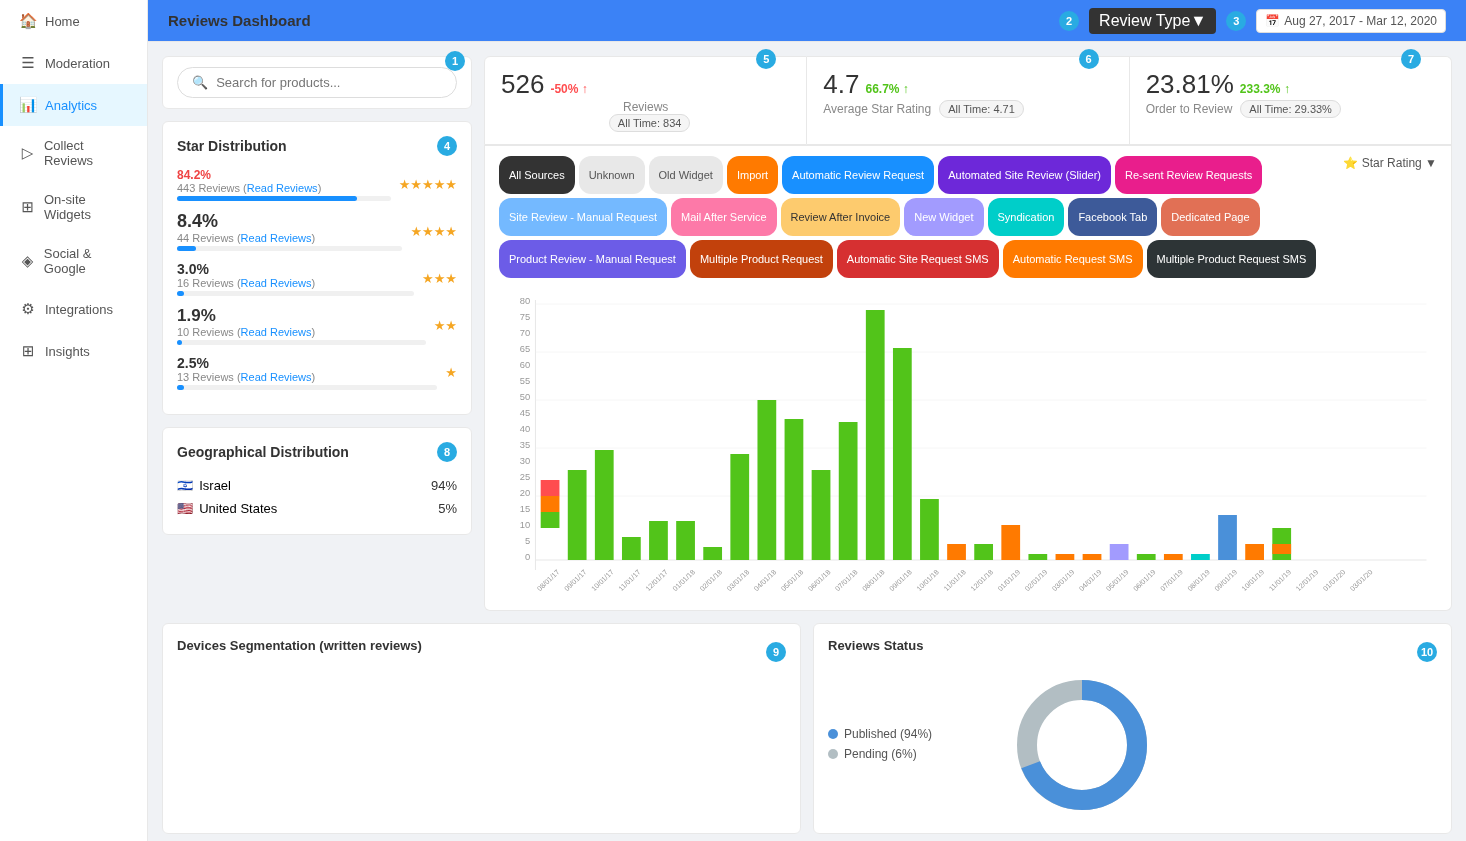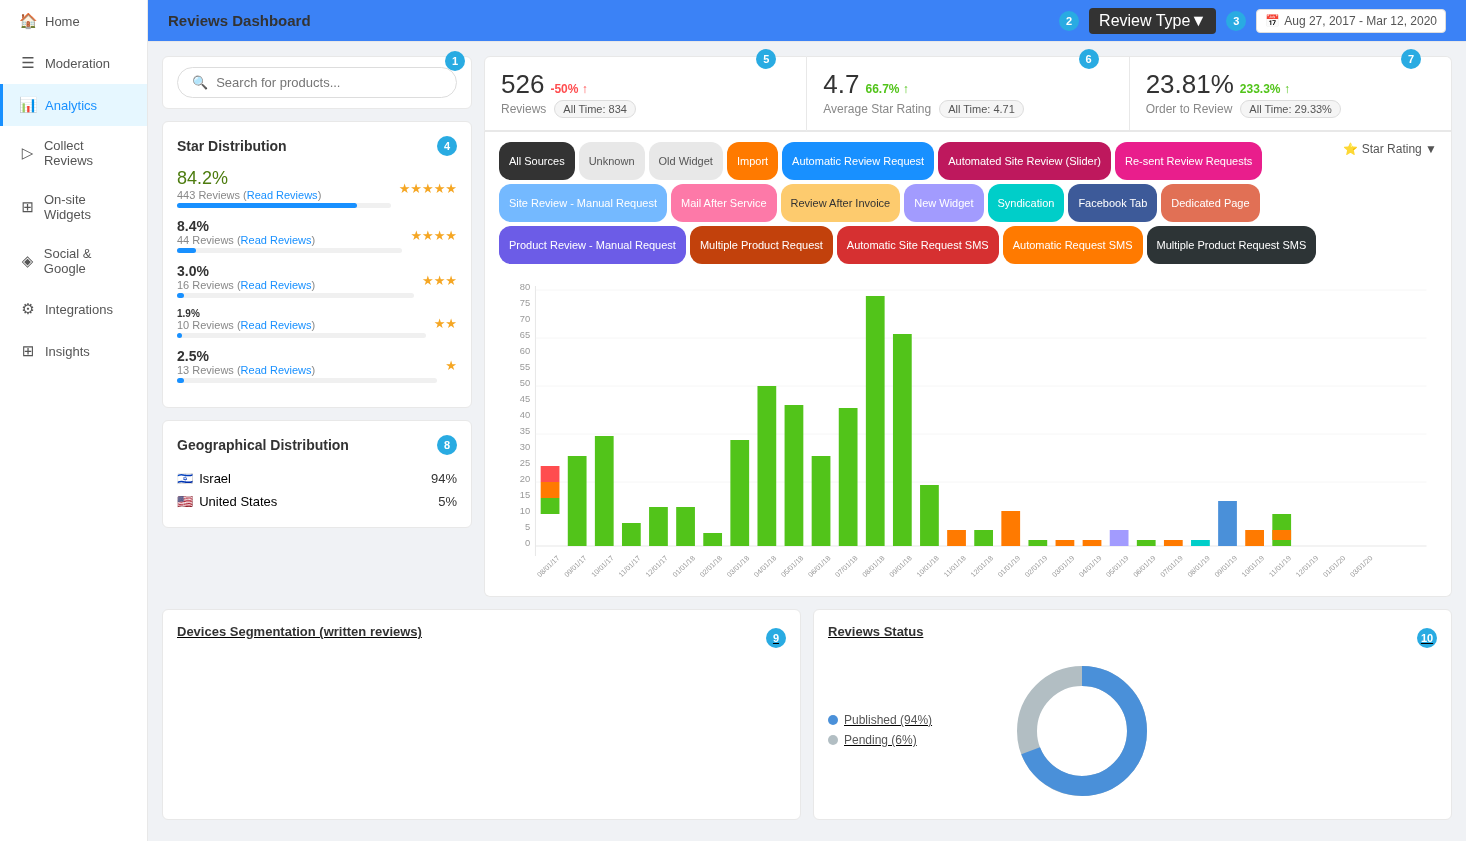--- a/index.html
+++ b/index.html
@@ -91,21 +91,21 @@
     
     .chart-panel { background: #fff; border: 1px solid #e8e8e8; border-top: none; border-radius: 0 0 6px 6px; padding: 10px 14px; flex: 1; }
     .filter-tags { display: flex; flex-wrap: wrap; gap: 4px; margin-bottom: 8px; }
     .tag {
       padding: 13px 10px; border-radius: 12px; font-size: 11px; font-weight: 500; cursor: pointer;
     }
     .tag-black { background: #333; color: #fff; }
     .tag-gray { background: #e8e8e8; color: #555; }
     .tag-orange { background: #ff7a00; color: #fff; }
     .tag-blue { background: #1890ff; color: #fff; }
-    .tag-green { background: #be185d; color: #fff; }
+    .tag-green { background: #6d28d9; color: #fff; }
     .tag-pink { background: #e91e8c; color: #fff; }
     .tag-light-blue { background: #74b9ff; color: #fff; }
     .tag-mail { background: #fd79a8; color: #fff; }
     .tag-invoice { background: #fdcb6e; color: #333; }
     .tag-new-widget { background: #a29bfe; color: #fff; }
     .tag-syndication { background: #00cec9; color: #fff; }
     .tag-facebook { background: #3d5a99; color: #fff; }
     .tag-dedicated { background: #e17055; color: #fff; }
     .tag-product { background: #6c5ce7; color: #fff; }
     .tag-multi { background: #c2410c; color: #fff; }
@@ -113,21 +113,21 @@
     .tag-multi-sms { background: #2d3436; color: #fff; }
 
     .star-filter { font-size: 12px; color: #555; cursor: pointer; display: flex; align-items: center; gap: 4px; float: right; }
 
     
     .bar-chart-area { height: 310px; position: relative; margin-top: 4px; }
     .chart-svg { width: 100%; height: 100%; }
 
     
     .bottom-row { display: flex; gap: 12px; }
-    .bottom-card { flex: 1; background: #fff; border: 1px solid #e8e8e8; border-radius: 6px; padding: 14px; min-height: 180px; text-decoration: underline; }
+    .bottom-card { flex: 1; background: #fff; border: 1px solid #e8e8e8; border-radius: 6px; padding: 14px; min-height: 180px; }
     .bottom-title { font-size: 13px; font-weight: 600; color: #333; margin-bottom: 12px; }
     .donut-area { display: flex; align-items: center; gap: 20px; }
     .legend-item { display: flex; align-items: center; gap: 6px; font-size: 12px; color: #555; margin-bottom: 6px; }
     .legend-dot { width: 10px; height: 10px; border-radius: 50%; }
   </style>
 </head>
 <body>
 
 <nav class="sidebar">
   <div class="sidebar-item">
@@ -199,51 +199,51 @@
         </div>
 
         <div class="card">
           <div class="section-header">
             <span class="section-title">Star Distribution</span>
             <div class="badge-circle">4</div>
           </div>
           <div id="star-rows">
               <div class="star-row">
     <div class="star-info">
-      <div style="font-size:18px;font-weight:400;color:#4d7c0f;">84.2%</div>
+      <div style="font-size:12px;font-weight:700;color:#ef4444;">84.2%</div>
       <div class="star-link">443 Reviews (<a href="#">Read Reviews</a>)</div>
       <div class="star-bar-outer">
         <div class="star-bar-inner" style="width:84.2%;background:#1890ff;"></div>
       </div>
     </div>
     <div class="star-icons" style="color:#f5a623;font-size:13px;margin-left:8px;">★★★★★</div>
   </div>
               <div class="star-row">
     <div class="star-info">
-      <div style="font-size:14px;font-weight:600;color:#333;">8.4%</div>
+      <div style="font-size:18px;font-weight:600;color:#333;">8.4%</div>
       <div class="star-link">44 Reviews (<a href="#">Read Reviews</a>)</div>
       <div class="star-bar-outer">
         <div class="star-bar-inner" style="width:8.4%;background:#1890ff;"></div>
       </div>
     </div>
     <div class="star-icons" style="color:#f5a623;font-size:13px;margin-left:8px;">★★★★</div>
   </div>
               <div class="star-row">
     <div class="star-info">
       <div style="font-size:14px;font-weight:600;color:#333;">3.0%</div>
       <div class="star-link">16 Reviews (<a href="#">Read Reviews</a>)</div>
       <div class="star-bar-outer">
         <div class="star-bar-inner" style="width:3%;background:#1890ff;"></div>
       </div>
     </div>
     <div class="star-icons" style="color:#f5a623;font-size:13px;margin-left:8px;">★★★</div>
   </div>
               <div class="star-row">
     <div class="star-info">
-      <div style="font-size:10px;font-weight:600;color:#333;">1.9%</div>
+      <div style="font-size:17px;font-weight:600;color:#333;">1.9%</div>
       <div class="star-link">10 Reviews (<a href="#">Read Reviews</a>)</div>
       <div class="star-bar-outer">
         <div class="star-bar-inner" style="width:1.9%;background:#1890ff;"></div>
       </div>
     </div>
     <div class="star-icons" style="color:#f5a623;font-size:13px;margin-left:8px;">★★</div>
   </div>
               <div class="star-row">
     <div class="star-info">
       <div style="font-size:14px;font-weight:600;color:#333;">2.5%</div>
@@ -280,21 +280,21 @@
       <div class="right-panel">
 
         <div class="stats-row">
 
           <div class="stat-card">
             <div class="badge-circle" style="position:absolute;top:-8px;right:30px;">5</div>
             <div class="stat-top-row">
               <span class="stat-number">526</span>
               <span class="stat-change negative">-50% ↑</span>
             </div>
-            <div style="display:flex;align-items:center;">
+            <div style="display:flex;align-items:center;flex-direction:column;">
               <span class="stat-label">Reviews</span>
               <span class="stat-all-time">All Time: 834</span>
             </div>
           </div>
 
           <div class="stat-card" style="border-left:none;">
             <div class="badge-circle" style="position:absolute;top:-8px;right:30px;">6</div>
             <div class="stat-top-row">
               <span class="stat-number">4.7</span>
               <span class="stat-change positive">66.7% ↑</span>

